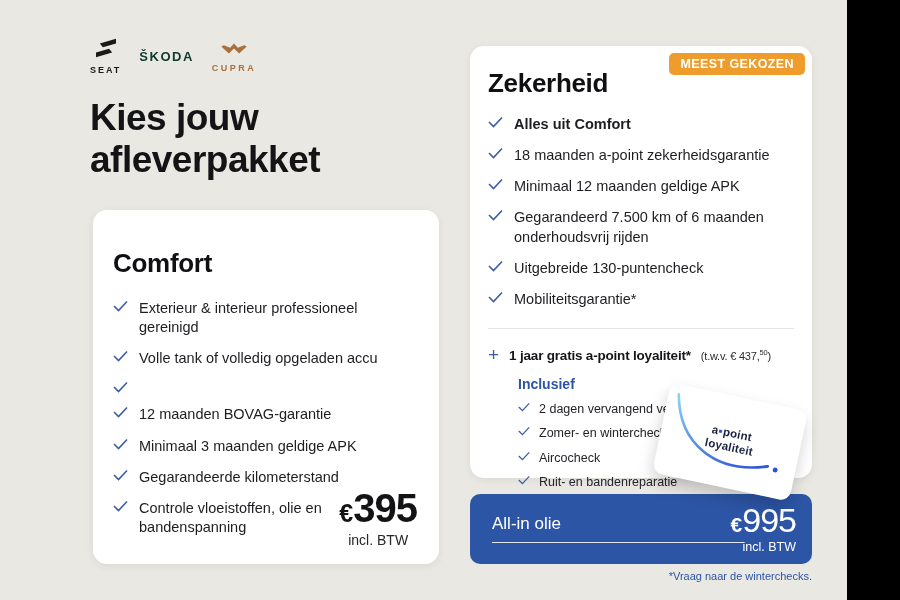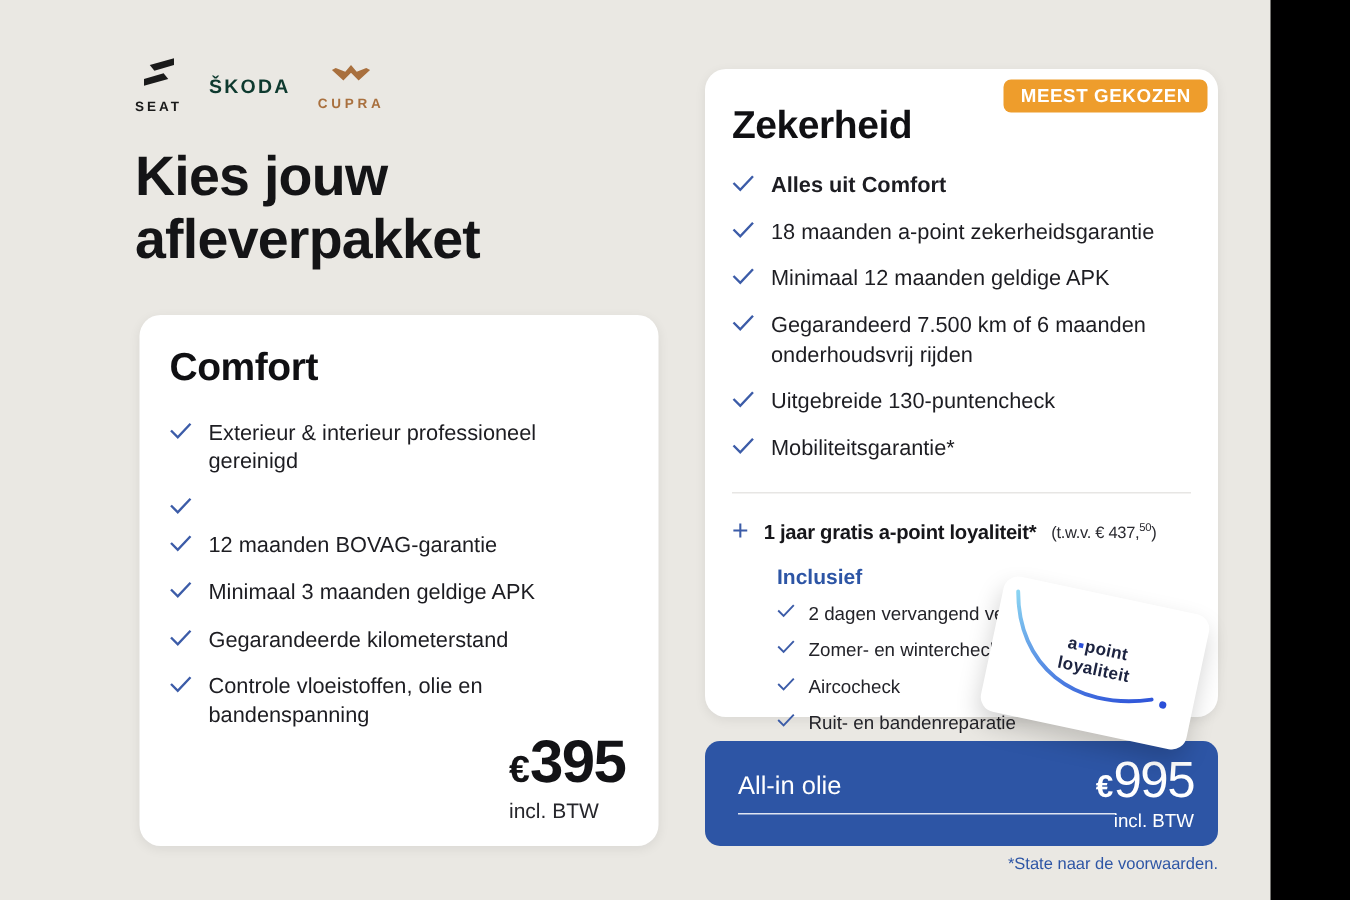--- a/index.html
+++ b/index.html
@@ -13,33 +13,33 @@
   .brand { display:flex; flex-direction:column; align-items:center; gap:3px; }
   .brand-word { font-size:9px; font-weight:bold; letter-spacing:2px; color:#1a1a1a; }
   .skoda-word { font-size:13px; font-weight:bold; letter-spacing:1.5px; color:var(--skoda-green,#0E3A2F); }
   .cupra-word { color:var(--cupra-copper,#A9703E); letter-spacing:2.5px; }
 
   
   .heading { position:absolute; left:90px; top:97px; font-size:37px; line-height:1.14; font-weight:bold; letter-spacing:-0.5px; color:#141416; }
 
   
   .card { position:absolute; background:var(--card-bg,#fff); border-radius:14px; box-shadow:0 2px 8px rgba(0,0,0,0.07); }
-  .card-comfort { left:93px; top:210px; width:346px; height:354px; padding:19px 20px; }
+  .card-comfort { left:93px; top:210px; width:346px; height:354px; padding:38px 20px; }
   .card-zeker   { left:470px; top:46px;  width:342px; height:432px; padding:22px 18px; }
   .card-title { font-size:26px; font-weight:bold; color:#101013; letter-spacing:-0.3px; }
   .card-comfort .card-title { margin-bottom:20px; }
   .card-zeker .card-title { margin-bottom:16px; }
 
   .feature-list { display:flex; flex-direction:column; gap:12px; }
   .feature { display:flex; gap:11px; align-items:flex-start; font-size:14.5px; line-height:1.32; color:var(--text-dark,#1d1d22); }
   .feature .chk { flex:0 0 15px; margin-top:1px; }
   .feature.bold { font-weight:bold; }
   .chk svg { display:block; }
 
-  .price { position:absolute; right:22px; bottom:16px; text-align:left; color:#131316; }
+  .price { position:absolute; right:22px; bottom:16px; text-align:center; color:#131316; }
   .price .cur { font-size:25px; font-weight:600; }
   .price .amt { font-size:40px; font-weight:bold; letter-spacing:-1px; }
   .price .note { font-size:14px; margin-top:1px; color:#26262b; }
 
   .badge { position:absolute; top:7px; right:7px; background:var(--badge-orange,#EE9D2C); color:#fff;
            font-size:12.5px; font-weight:bold; letter-spacing:0.4px; padding:4px 11px; border-radius:5px; }
 
   .divider { height:1px; background:#e7e6e4; margin:19px 0 15px 0; }
 
   .loyalty-row { display:flex; align-items:baseline; gap:10px; white-space:nowrap; }
@@ -111,20 +111,28 @@
   <div class="card card-comfort">
     <div class="card-title">Comfort</div>
     <div class="feature-list">
       <div class="feature">
         <span class="chk">
             <svg width="15" height="12" viewBox="0 0 15 12">
               <path d="M1 6 L5.5 10.5 L14 1.5" fill="none" stroke="#3C5CA8" stroke-width="1.6"></path>
             </svg>
           </span>
         <span>Exterieur &amp; interieur professioneel gereinigd</span>
+      </div>
+      <div class="feature">
+        <span class="chk">
+            <svg width="15" height="12" viewBox="0 0 15 12">
+              <path d="M1 6 L5.5 10.5 L14 1.5" fill="none" stroke="#3C5CA8" stroke-width="1.6"></path>
+            </svg>
+          </span>
+        <span>Volle tank of volledig opgeladen accu</span>
       </div>
       <div class="feature">
         <span class="chk">
             <svg width="15" height="12" viewBox="0 0 15 12">
               <path d="M1 6 L5.5 10.5 L14 1.5" fill="none" stroke="#3C5CA8" stroke-width="1.6"></path>
             </svg>
           </span>
       </div>
       <div class="feature">
         <span class="chk">
@@ -285,14 +293,14 @@
       </defs>
       <path d="M10 10 C 20 58, 62 80, 112 62" fill="none" stroke="url(#swoosh)" stroke-width="2.6" stroke-linecap="round"></path>
       <circle cx="120" cy="64" r="2.4" fill="#2B4FD8"></circle>
     </svg>
     <div class="txt">
       <div><span>a</span><span class="dot-sq"></span><span>point</span></div>
       <div>loyaliteit</div>
     </div>
   </div>
 
-  <div class="footnote">*State naar de voorwaarden.</div>
+  <div class="footnote">*Vraag naar de winterchecks.</div>
 </div>
 
 </body></html>

